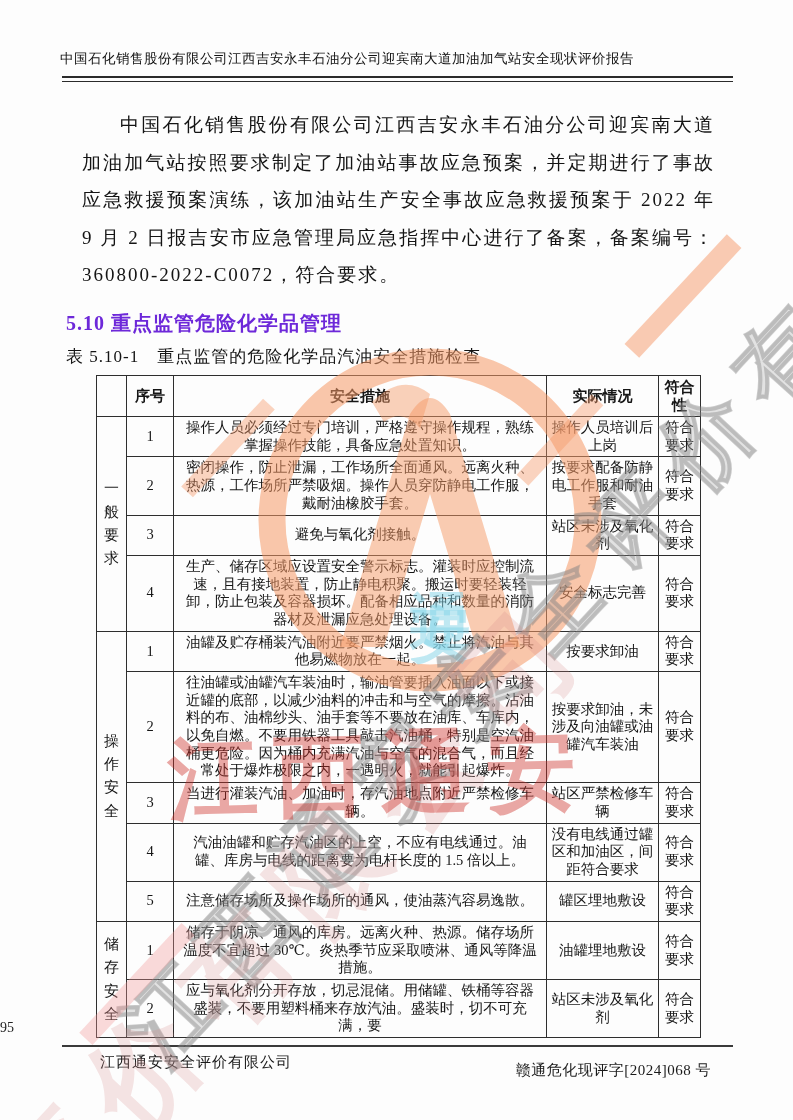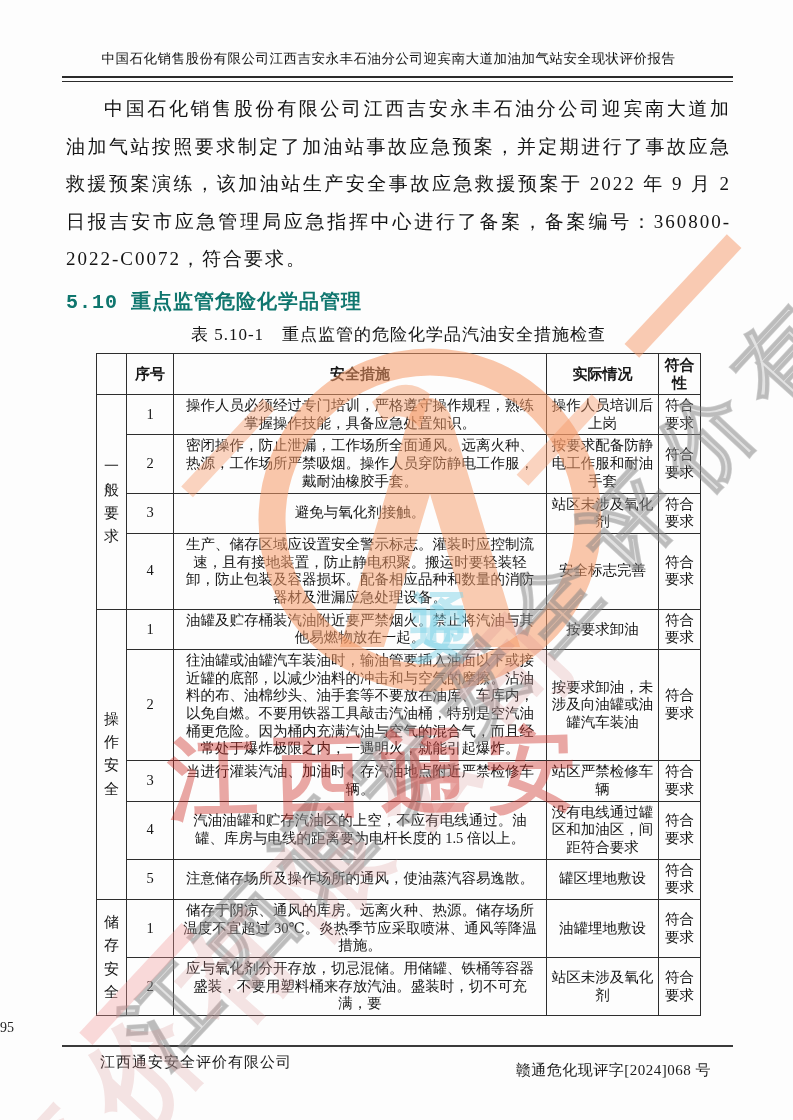--- a/index.html
+++ b/index.html
@@ -8,39 +8,39 @@
     width:793px;height:1120px;
     margin:0 auto;
     background:#fdfdfd;
     overflow:hidden;
     font-family:"Liberation Serif","DejaVu Serif",serif;
     color:#1c1c1c;
   }
   
   .rpt-header{
     position:absolute;top:50px;left:60px;right:76px;
-    text-align:center;font-size:13.5px;letter-spacing:.5px;color:#111;
+    text-align:left;font-size:13.5px;letter-spacing:.5px;color:#111;
   }
   .hdr-rule{
     position:absolute;top:76px;left:62px;right:60px;
     height:3px;border-top:2px solid #2b2b2b;border-bottom:1px solid #2b2b2b;
   }
   
   .content{position:absolute;top:90px;left:66px;right:62px;z-index:1;}
   .body-par{
-    margin:0;font-size:19px;line-height:37.5px;letter-spacing:2px;
+    margin:16px;font-size:19px;line-height:37.5px;letter-spacing:2px;
     text-align:justify;text-indent:2em;color:#141414;
   }
   .section-heading{
     margin:10px 0 8px 0;font-size:20px;letter-spacing:1px;
-    font-family:Liberation Mono, monospace;
-    font-weight:bold;color:#0f766e;
+    font-family:Liberation Serif, serif;
+    font-weight:bold;color:#6d28d9;
   }
   .table-title{
-    margin:6px 0 7px 0;text-align:center;font-size:17px;letter-spacing:1px;color:#141414;
+    margin:6px 0 7px 0;font-size:17px;letter-spacing:1px;color:#141414;
   }
   
   table.chk{
     margin-left:30px;width:519px;
     border-collapse:collapse;table-layout:fixed;
     font-size:14.5px;line-height:1.22;color:#161616;
   }
   table.chk td,table.chk th{
     border:1px solid #2e2e2e;padding:2px 3px;
     vertical-align:middle;text-align:center;word-break:break-all;

